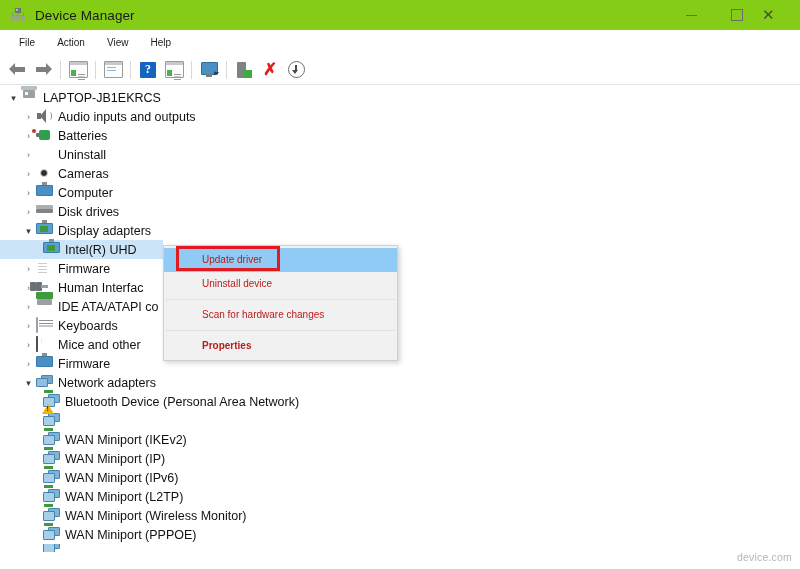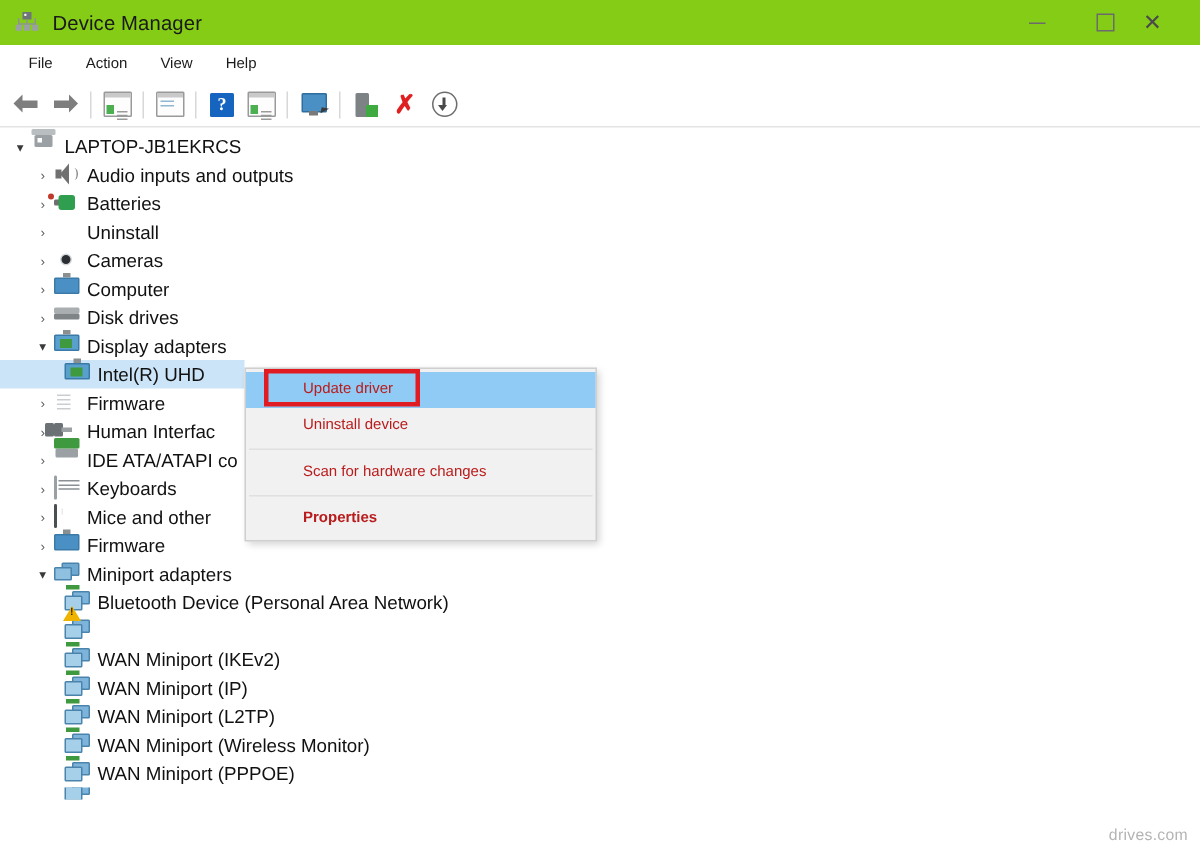--- a/index.html
+++ b/index.html
@@ -449,21 +449,21 @@
       <span class="i-mon"><span class="s"></span><span class="st"></span></span>
     </span>
     <span class="lbl">Firmware</span>
   </div>
 
   <div class="row d1">
     <span class="chev open">▾</span>
     <span class="ico">
       <span class="i-net"><span class="b"></span><span class="f"></span></span>
     </span>
-    <span class="lbl">Miniport adapters</span>
+    <span class="lbl">Network adapters</span>
   </div>
 
   <div class="row d2">
     <span class="ico">
       <span class="i-na"><span class="b"></span><span class="f"></span><span class="g"></span></span>
     </span>
     <span class="lbl">Bluetooth Device (Personal Area Network)</span>
   </div>
 
   <div class="row d2">
@@ -480,20 +480,26 @@
     <span class="lbl">WAN Miniport (IKEv2)</span>
   </div>
 
   <div class="row d2">
     <span class="ico">
       <span class="i-na"><span class="b"></span><span class="f"></span><span class="g"></span></span>
     </span>
     <span class="lbl">WAN Miniport (IP)</span>
   </div>
 
+  <div class="row d2">
+    <span class="ico">
+      <span class="i-na"><span class="b"></span><span class="f"></span><span class="g"></span></span>
+    </span>
+    <span class="lbl">WAN Miniport (IPv6)</span>
+  </div>
 
   <div class="row d2">
     <span class="ico">
       <span class="i-na"><span class="b"></span><span class="f"></span><span class="g"></span></span>
     </span>
     <span class="lbl">WAN Miniport (L2TP)</span>
   </div>
 
   <div class="row d2">
     <span class="ico">
@@ -520,13 +526,13 @@
   <div class="item hl">Update driver</div>
   <div class="item">Uninstall device</div>
   <div class="sep"></div>
   <div class="item">Scan for hardware changes</div>
   <div class="sep"></div>
   <div class="item bold">Properties</div>
 </div>
 
 <div class="redbox"></div>
 
-<div class="watermark">drives.com</div>
+<div class="watermark">device.com</div>
 
 </body></html>

